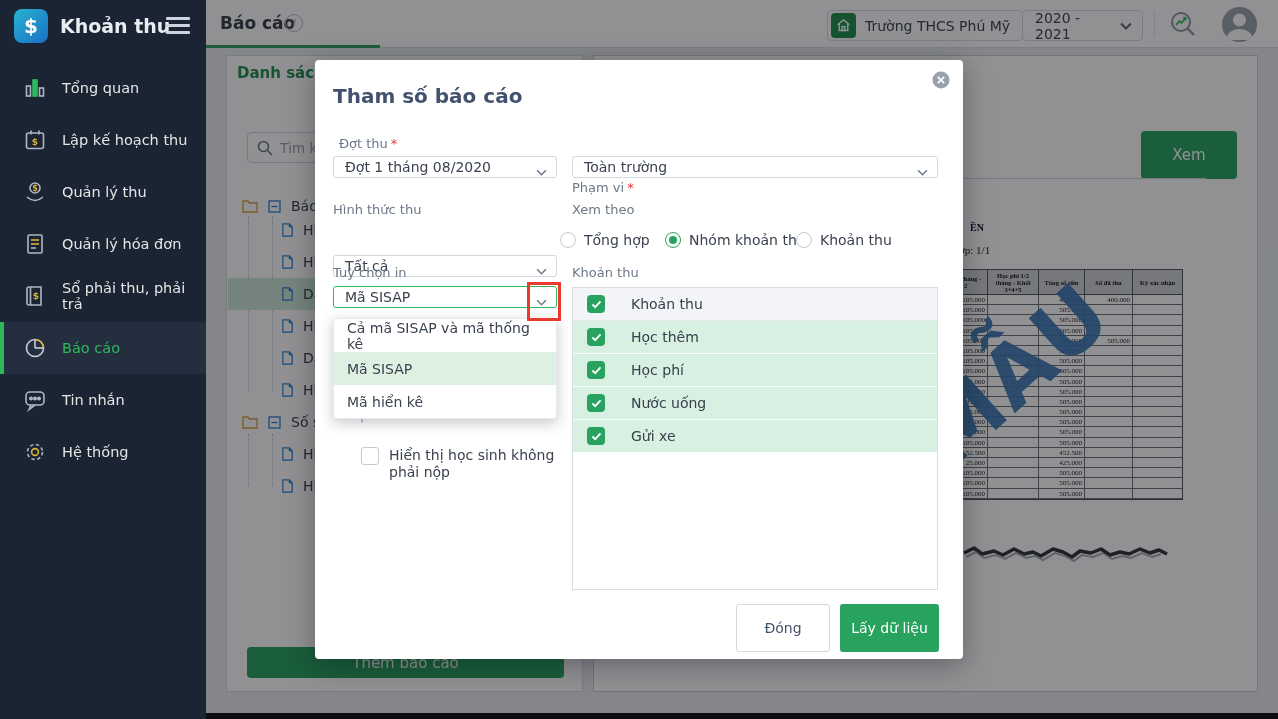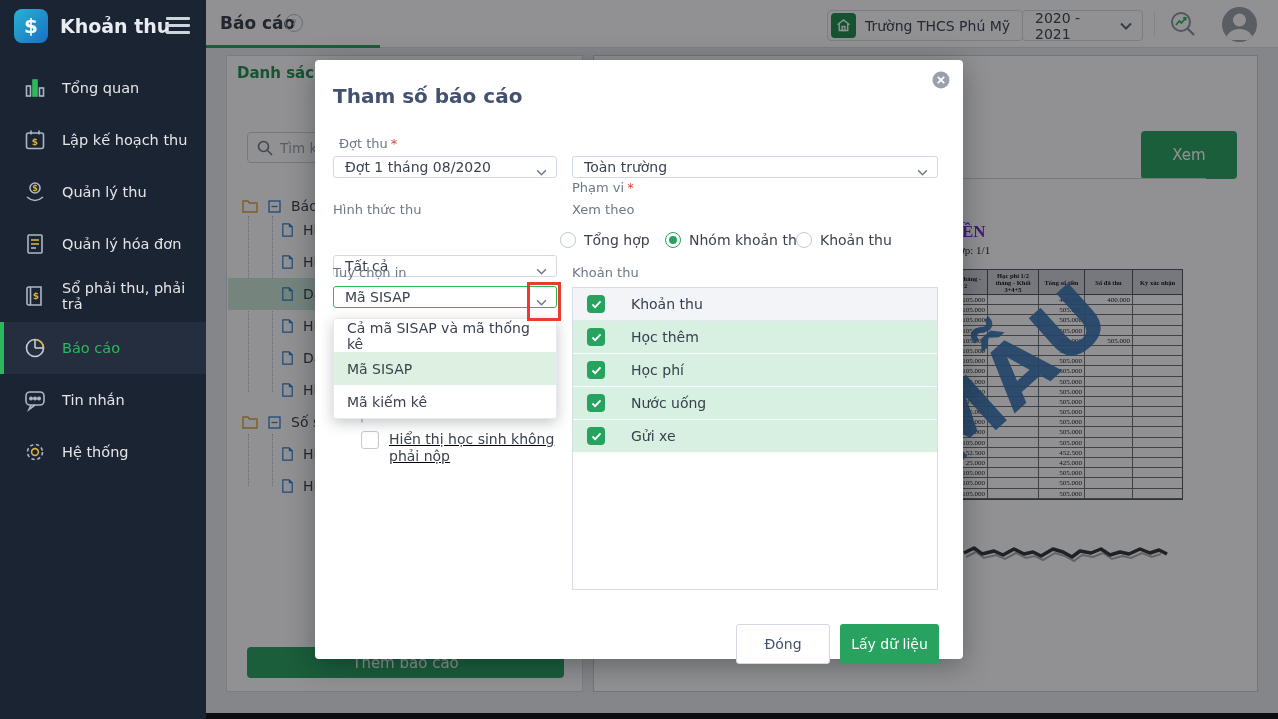--- a/index.html
+++ b/index.html
@@ -38,21 +38,21 @@
   .search-box input { position:absolute; left:0; top:0; width:100%; height:100%; border:none; outline:none; background:transparent; padding-left:32px; font-size:13.5px; color:#3a4250; font-family:inherit; }
   .search-box input::placeholder { color:#9aa3af; }
   .trow { position:absolute; left:1px; width:355px; height:32px; display:flex; align-items:center; font-size:14px; color:#37404d; }
   .trow.sel-row { background:#cde9d8; }
   .tguide { position:absolute; border-left:1px dotted #b6bdc8; width:0; }
   .add-btn { position:absolute; left:20px; top:591px; width:317px; height:31px; background:#27a35f; border:none; border-radius:4px; color:#fff; font-size:15px; font-family:inherit; }
 
   .card-preview { position:absolute; left:593px; top:55px; width:665px; height:637px; background:#fff; border:1px solid #c8cdd3; z-index:1; }
   .xem-btn { position:absolute; left:547px; top:75px; width:96px; height:48px; background:#27a35f; border:none; border-radius:4px; color:#fff; font-size:15px; font-family:inherit; }
   .pv-hr { position:absolute; left:20px; top:122px; width:592px; height:1px; background:#cfd4da; }
-  .doc-title { position:absolute; left:368px; top:166px; font-family:"Liberation Serif","DejaVu Serif",serif; font-weight:bold; font-size:17px; color:#6d28d9; }
+  .doc-title { position:absolute; left:376px; top:166px; font-family:"Liberation Serif","DejaVu Serif",serif; font-weight:bold; font-size:10px; color:#0f172a; }
   .doc-sub { position:absolute; left:365px; top:188px; font-family:"Liberation Serif","DejaVu Serif",serif; font-size:11px; color:#1d1d1d; }
   .pv-table { position:absolute; left:327px; top:213px; width:262px; border:1px solid #4f545a; }
   .phead { display:flex; background:#ced2d7; border-bottom:1px solid #4f545a; }
   .phc { font-family:"Liberation Serif","DejaVu Serif",serif; font-weight:bold; font-size:6.5px; color:#111; text-align:center; border-right:1px solid #4f545a; padding:2px 1px; display:flex; align-items:center; justify-content:center; height:24px; }
   .prow { display:flex; border-bottom:1px solid #6a6f75; background:#fff;align-items:center; }
   .pc { font-family:"Liberation Serif","DejaVu Serif",serif; font-size:7px; color:#222; text-align:right; padding:1px 2px 0 0; border-right:1px solid #6a6f75; height:9.2px; overflow:hidden; }
   .c1{width:66px}.c2{width:51px}.c3{width:46px}.c4{width:48px}.c5{width:49px;border-right:none}
   .watermark { position:absolute; left:290px; top:270px; width:260px; text-align:center; font-size:84px; font-weight:bold; color:#3a76b3; transform:rotate(-42deg); letter-spacing:2px; opacity:.92; }
   .squiggle { position:absolute; left:368px; top:483px; }
 
@@ -74,29 +74,29 @@
   .radio { width:16px; height:16px; border-radius:50%; border:1.5px solid #c3cad3; background:#fff; position:relative; flex:0 0 16px; }
   .radio.on { border-color:#27a35f; }
   .radio.on::after { content:""; position:absolute; left:3px; top:3px; width:8px; height:8px; border-radius:50%; background:#27a35f; }
   .ddp { position:absolute; left:18px; top:258px; width:224px; background:#fff; border:1px solid #e6eaef; border-radius:3px; box-shadow:0 4px 14px rgba(27,35,48,.25); z-index:6; }
   .opt { height:33px; display:flex; align-items:center; padding:0 13px; font-size:14px; color:#3a4250; cursor:pointer; }
   .opt.hl { background:#def0e2; }
   .red-box { position:absolute; left:212px; top:222px; width:34px; height:39px; border:3px solid #ea3b30; z-index:8; pointer-events:none; }
   .cb { width:18px; height:18px; border-radius:4px; background:#27a35f; display:flex; align-items:center; justify-content:center; flex:0 0 18px; }
   .cb-un { width:18px; height:18px; border-radius:3px; border:1px solid #c3cad3; background:#fff; flex:0 0 18px; }
   .hidden-cb { position:absolute; left:46px; top:343px; z-index:2; }
-  .cb2-row { position:absolute; left:46px; top:371px; display:flex; gap:10px; z-index:2;text-decoration:underline; }
+  .cb2-row { position:absolute; left:46px; top:387px; display:flex; gap:10px; z-index:2; }
   .cb2-row .txt { font-size:14px; color:#3a4250; line-height:17px; width:180px; }
   .sig-link { position:absolute; left:28px; top:416px; display:flex; align-items:center; gap:7px; cursor:pointer; }
   .sig-link span { font-size:14.5px; color:#2f80ed; }
   .klist { position:absolute; left:257px; top:227px; width:366px; height:303px; border:1px solid #d8dde3; background:#fff; overflow:hidden; }
   .krow { height:33px; display:flex; align-items:center; gap:26px; padding-left:14px; font-size:14px; color:#37404d; border-bottom:1px solid rgba(255,255,255,.85); cursor:pointer; }
   .krow.head { background:#f2f4f7; border-bottom:1px solid #e6eaef; }
   .krow.gr { background:#d8f0e1; }
-  .m-footer-btn { position:absolute; top:564px; height:40px; border-radius:3px; font-size:14px; font-family:inherit; cursor:pointer; }
+  .m-footer-btn { position:absolute; top:544px; height:48px; border-radius:3px; font-size:14px; font-family:inherit; cursor:pointer; }
   .btn-close { left:421px; width:94px; background:#fff; border:1px solid #d3d9e0; color:#42526e; }
   .btn-go { left:525px; width:99px; background:#27a35f; border:none; color:#fff; }
 </style>
 </head>
 <body>
 
 <div class="stage">
 
   <div class="sidebar">
     <div class="sb-head">
@@ -574,21 +574,21 @@
           <path d="M1,1.5 L6,6.5 L11,1.5"></path>
         </svg>
     </div>
     <div class="red-box"></div>
 
     <div class="hidden-cb"><span class="cb-un"></span></div>
 
     <div class="ddp">
       <div class="opt">Cả mã SISAP và mã thống kê</div>
       <div class="opt hl">Mã SISAP</div>
-      <div class="opt">Mã kiếm kê</div>
+      <div class="opt">Mã hiển kê</div>
     </div>
 
     <div class="cb2-row">
       <span class="cb-un"></span>
       <span class="txt">Hiển thị học sinh không phải nộp</span>
     </div>
 
     <div class="lbl" style="left:257px; top:205px;">Khoản thu</div>
     <div class="klist">
       <div class="krow head">

